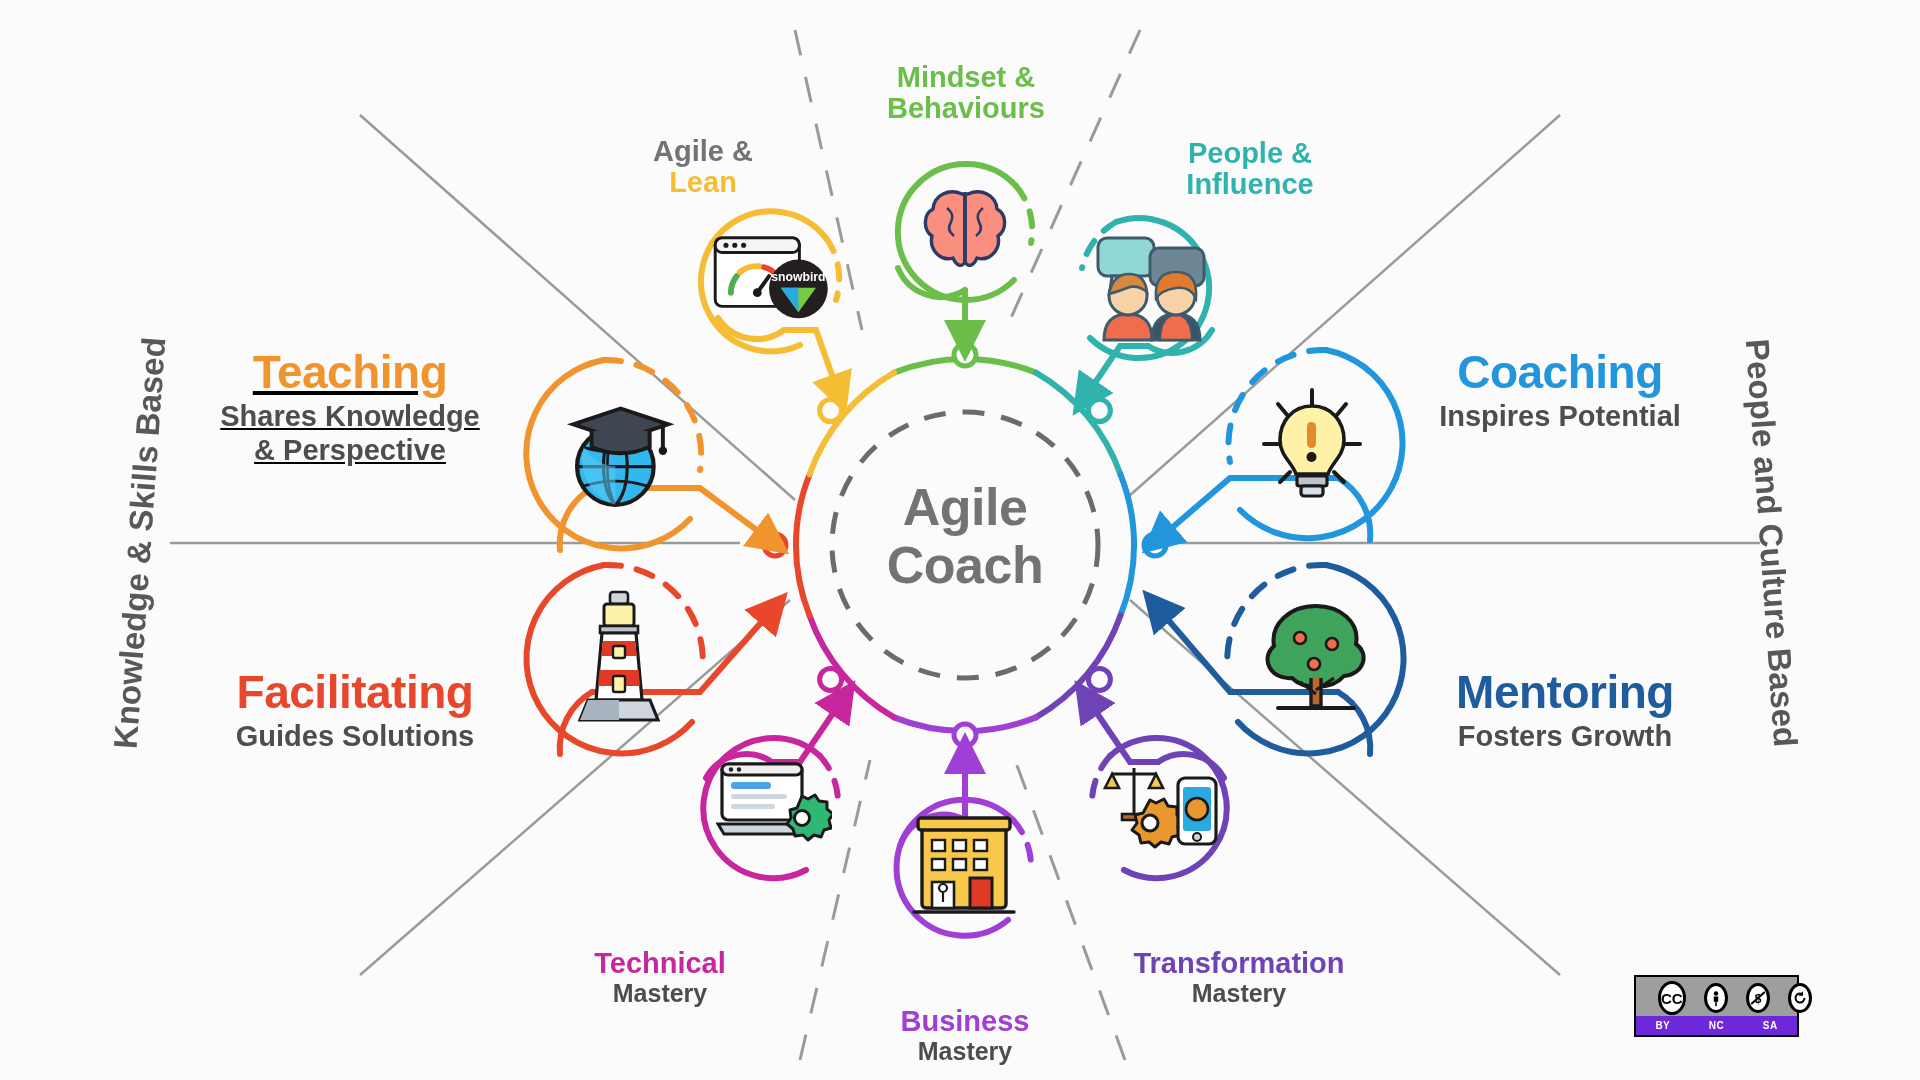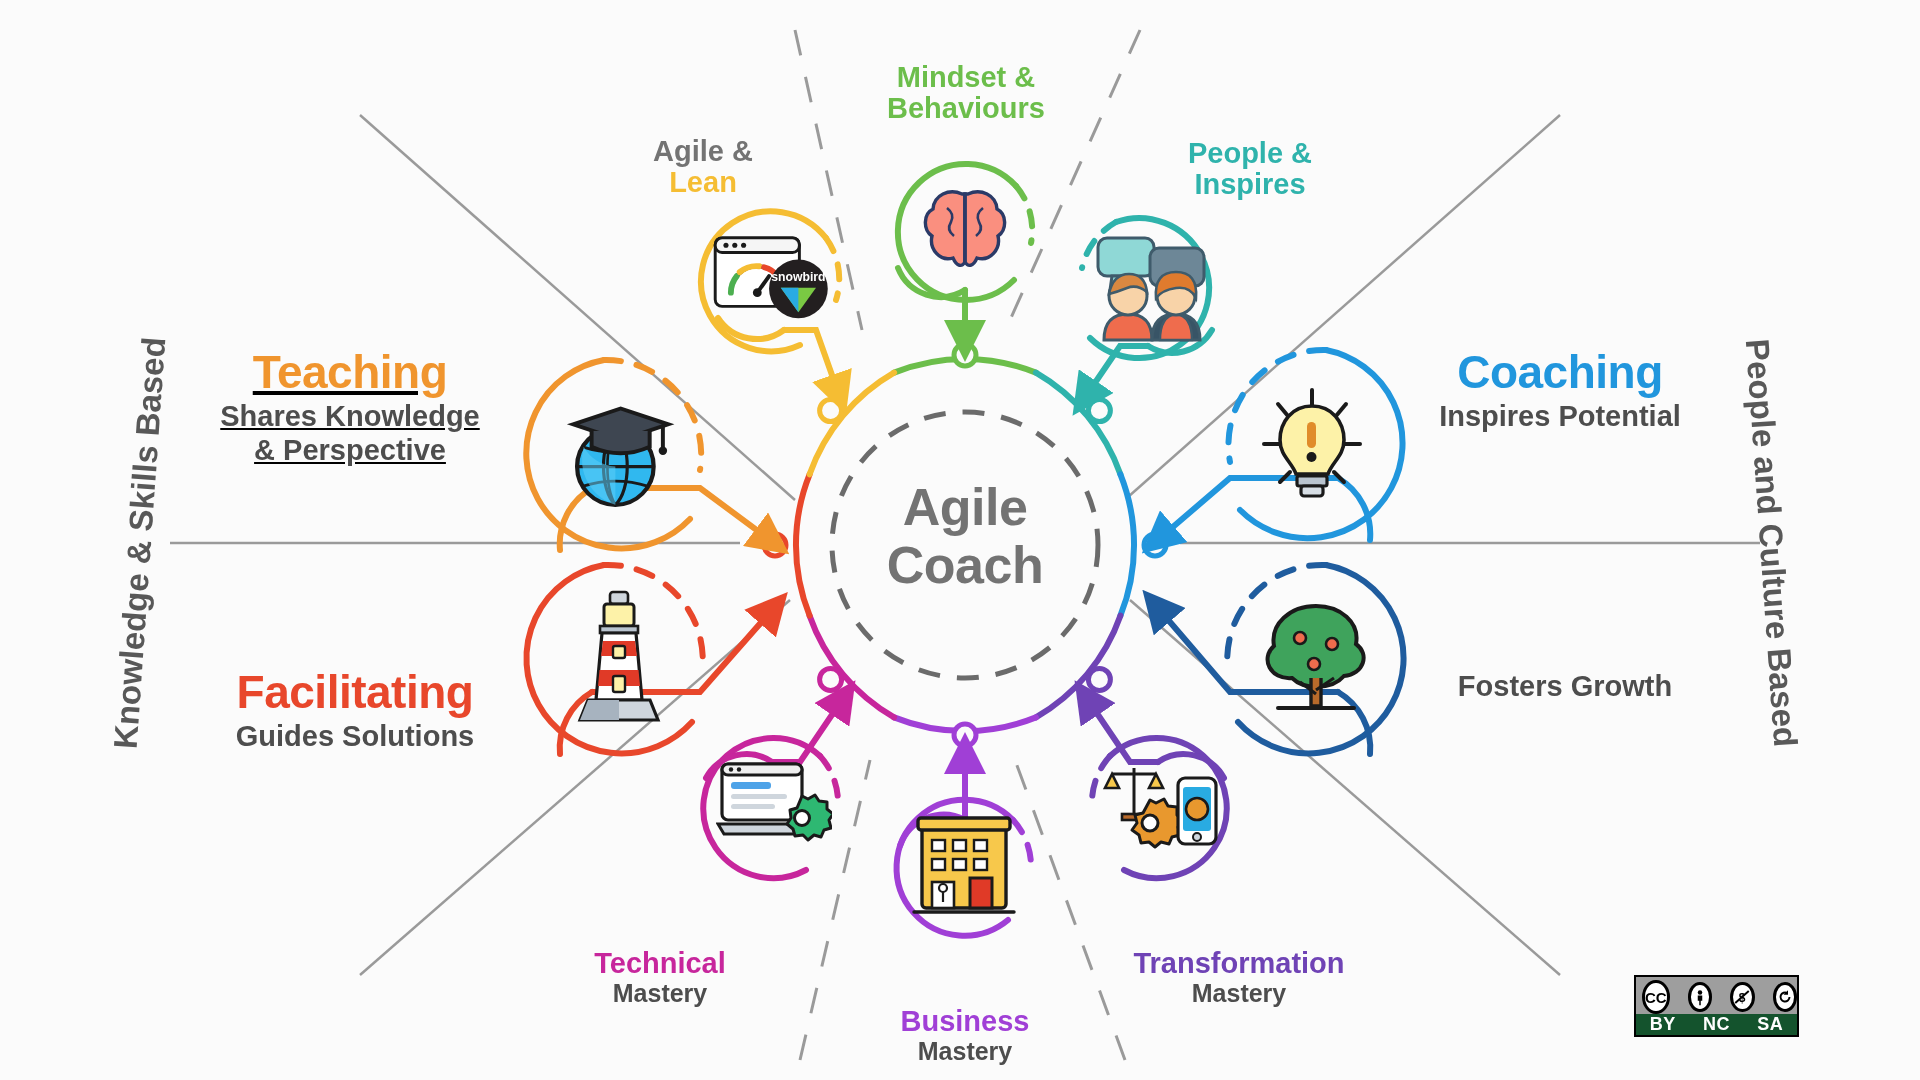--- a/index.html
+++ b/index.html
@@ -38,24 +38,24 @@
   }
 
   .icon-wrap{position:absolute;display:flex;align-items:center;justify-content:center;}
 
   
   #cc-badge{
     position:absolute;left:1634px;top:975px;width:165px;height:62px;
     background:#9e9e9e;border:2px solid #000;box-sizing:border-box;
     display:flex;flex-direction:column;
   }
-  #cc-badge .cc-row{display:flex;align-items:center;gap:18px;padding:3px 0 0 6px;height:36px;}
+  #cc-badge .cc-row{display:flex;align-items:center;gap:18px;padding:3px 0 0 22px;height:36px;}
   #cc-badge .cc-bottom{
-    background:#14532d;color:#fff;flex:1;display:flex;align-items:center;
-    font-size:18px;font-weight:bold;letter-spacing:.5px;
+    background:#6d28d9;color:#fff;flex:1;display:flex;align-items:center;
+    font-size:10px;font-weight:bold;letter-spacing:.5px;
   }
   #cc-badge .cc-bottom span{flex:1;text-align:center;}
   .cc-circle{
     width:30px;height:30px;border-radius:50%;background:#fff;border:3px solid #000;
     box-sizing:border-box;display:flex;align-items:center;justify-content:center;
     font-size:13px;font-weight:bold;color:#000;
   }
   .cc-circle.big{width:34px;height:34px;font-size:15px;}
 </style>
 </head>
@@ -398,36 +398,37 @@
     <span class="t1" style="color:#2196dd">Coaching</span>
     <span class="t2">Inspires Potential</span>
   </div>
 
   <div class="lbl role" style="left:195px;top:668px;width:320px;">
     <span class="t1" style="color:#e8472b">Facilitating</span>
     <span class="t2">Guides Solutions</span>
   </div>
 
   <div class="lbl role" style="left:1405px;top:668px;width:320px;">
+    <span class="t1" style="color:#1f5c9e">Mentoring</span>
     <span class="t2">Fosters Growth</span>
   </div>
 
   <div class="lbl comp" style="left:608px;top:136px;width:190px;">
     <span class="t1" style="color:#737373">Agile &amp;</span>
     <span class="t1" style="color:#f5bd33">Lean</span>
   </div>
 
   <div class="lbl comp" style="left:838px;top:62px;width:256px;">
     <span class="t1" style="color:#6cbe4b">Mindset &amp;</span>
     <span class="t1" style="color:#6cbe4b">Behaviours</span>
   </div>
 
   <div class="lbl comp" style="left:1140px;top:138px;width:220px;">
     <span class="t1" style="color:#2fb3ac">People &amp;</span>
-    <span class="t1" style="color:#2fb3ac">Inspires</span>
+    <span class="t1" style="color:#2fb3ac">Influence</span>
   </div>
 
   <div class="lbl mast" style="left:548px;top:900px;width:224px;">
     <span class="t1" style="color:#c7269c">Technical</span>
     <span class="t2">Mastery</span>
   </div>
 
   <div class="lbl mast" style="left:862px;top:958px;width:206px;">
     <span class="t1" style="color:#a03fd6">Business</span>
     <span class="t2">Mastery</span>

